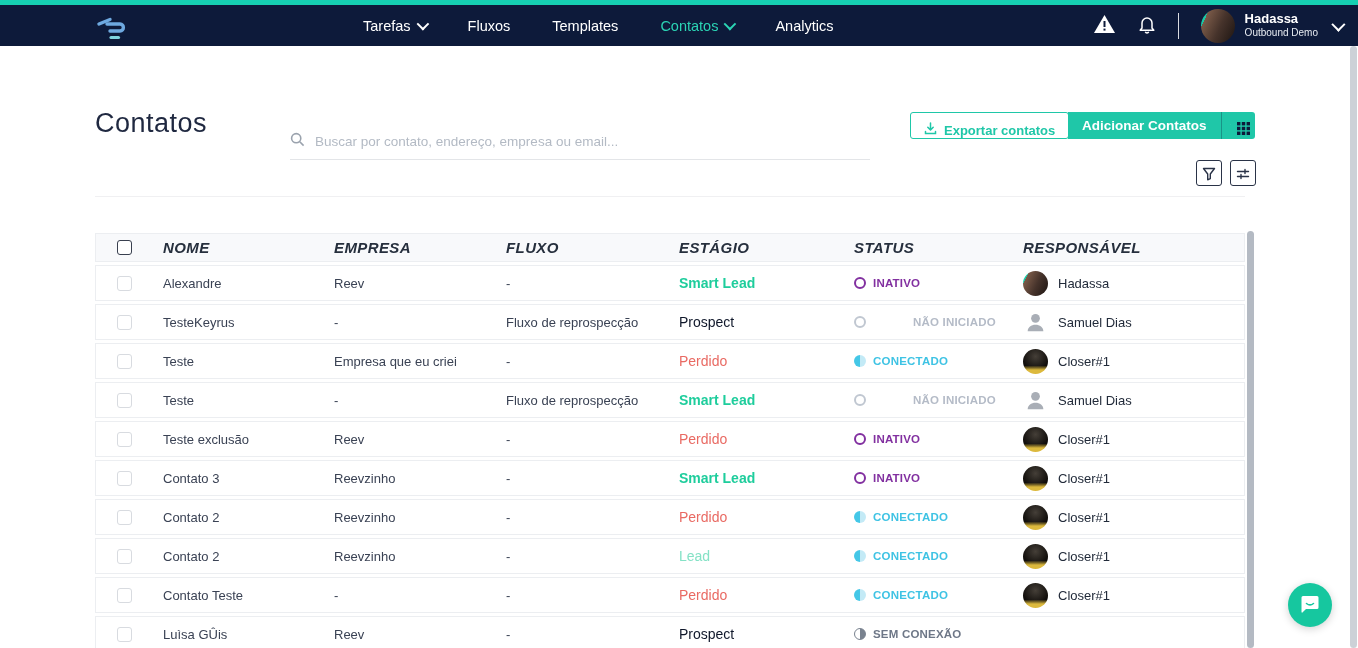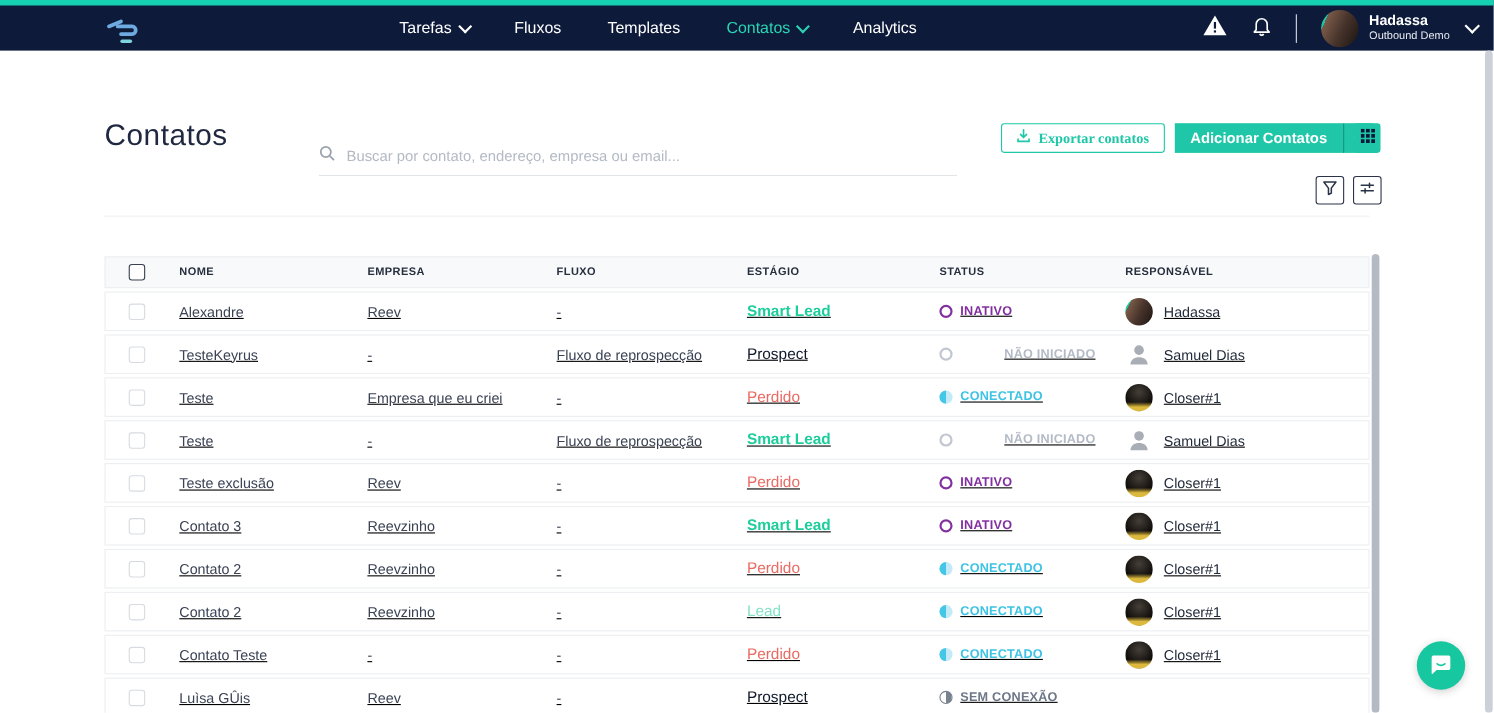--- a/index.html
+++ b/index.html
@@ -29,48 +29,48 @@
 
   
   .page-title { position:absolute; left:95px; top:108px; font-size:27px; font-weight:500;
                 color:#1f2840; letter-spacing:.5px; }
   .search { position:absolute; left:290px; top:124px; width:580px; height:36px;
             border-bottom:1px solid #e3e5e8; display:flex; align-items:center; gap:10px; }
   .search input { border:none; outline:none; flex:1; font-size:13.5px; color:#3a4254;
                   font-family:"Liberation Sans",sans-serif; background:transparent; }
   .search input::placeholder { color:#b3bac4; }
 
-  .btn { display:flex; align-items:center; justify-content:center; cursor:pointer; border-radius:3px;font-family:Liberation Serif, serif; }
+  .btn { display:flex; align-items:flex-end; justify-content:center; cursor:pointer; border-radius:3px; }
   .btn-export { position:absolute; left:910px; top:112px; height:27px; padding:0 13px;
                 border:1px solid #1fc7a8; color:#1fc7a8; font-size:13px; font-weight:600; gap:7px; background:#fff; }
   .btn-add { position:absolute; left:1068px; top:112px; height:27px; background:#1fc7a8; color:#fff;
              font-size:13.5px; font-weight:700; display:flex; align-items:stretch; overflow:hidden; }
   .btn-add-main { padding:0 14px; display:flex; align-items:center; }
   .btn-add-chev { width:27px; display:flex; align-items:center; justify-content:center;
                   border-left:1px solid rgba(13,26,58,.3); }
   .btn-add-chev .chev { border-color:#fff; width:8px; height:8px; }
   .btn-grid { position:absolute; left:1231px; top:112px; width:24px; height:27px; background:#1fc7a8; }
   .btn-sq { position:absolute; width:26px; height:26px; background:#fff; border:1.5px solid #2a3347; }
   .btn-funnel { left:1196px; top:160px; }
   .btn-sliders { left:1230px; top:160px; }
 
   .divider { position:absolute; left:95px; top:196px; width:1150px; height:1px; background:#f0f0f2; }
 
   
   .table { position:absolute; left:95px; top:233px; width:1150px; }
   .thead, .trow { display:flex; align-items:center; border:1px solid #eceef1; background:#fff; margin-bottom:3px; }
   .thead { height:29px; background:#f8f9fb; }
-  .trow { height:36px; cursor:pointer;text-decoration:underline; }
+  .trow { height:36px; cursor:pointer; }
   .c-check { width:67px; display:flex; align-items:center; }
   .cb { width:15px; height:15px; border:1.5px solid #d8dbe0; border-radius:3px; margin-left:21px; background:#fff; }
   .cb.dark { border-color:#39404f; }
   .c-nome{width:171px;} .c-empresa{width:172px;} .c-fluxo{width:173px;}
   .c-estagio{width:175px;} .c-status{width:169px; display:flex; align-items:center; gap:7px;}
   .c-resp{flex:1; display:flex; align-items:center; gap:10px;}
-  .hlabel { font-size:10px; font-weight:700; color:#262f3d; letter-spacing:.4px; }
+  .hlabel { font-size:15px; font-weight:700; color:#262f3d; letter-spacing:.4px;font-style:italic; }
   .cell { font-size:13px; color:#3a4254; }
   .stage { font-size:14px; }
   .stage-smart-lead { color:#1ecd9c; font-weight:600; }
   .stage-prospect { color:#0f172a; }
   .stage-perdido { color:#e96a63; }
   .stage-lead { color:#85e2c6; }
   .stlabel { font-size:11.5px; font-weight:700; letter-spacing:.2px; }
   .sticon { width:12px; height:12px; border-radius:50%; flex:none; }
   .st-inativo .stlabel { color:#8230a0; } .st-inativo .sticon { border:2px solid #8230a0; }
   .st-nao-iniciado .stlabel { color:#b4bbc7;padding-left:40px; } .st-nao-iniciado .sticon { border:2px solid #c0c7d1; }

